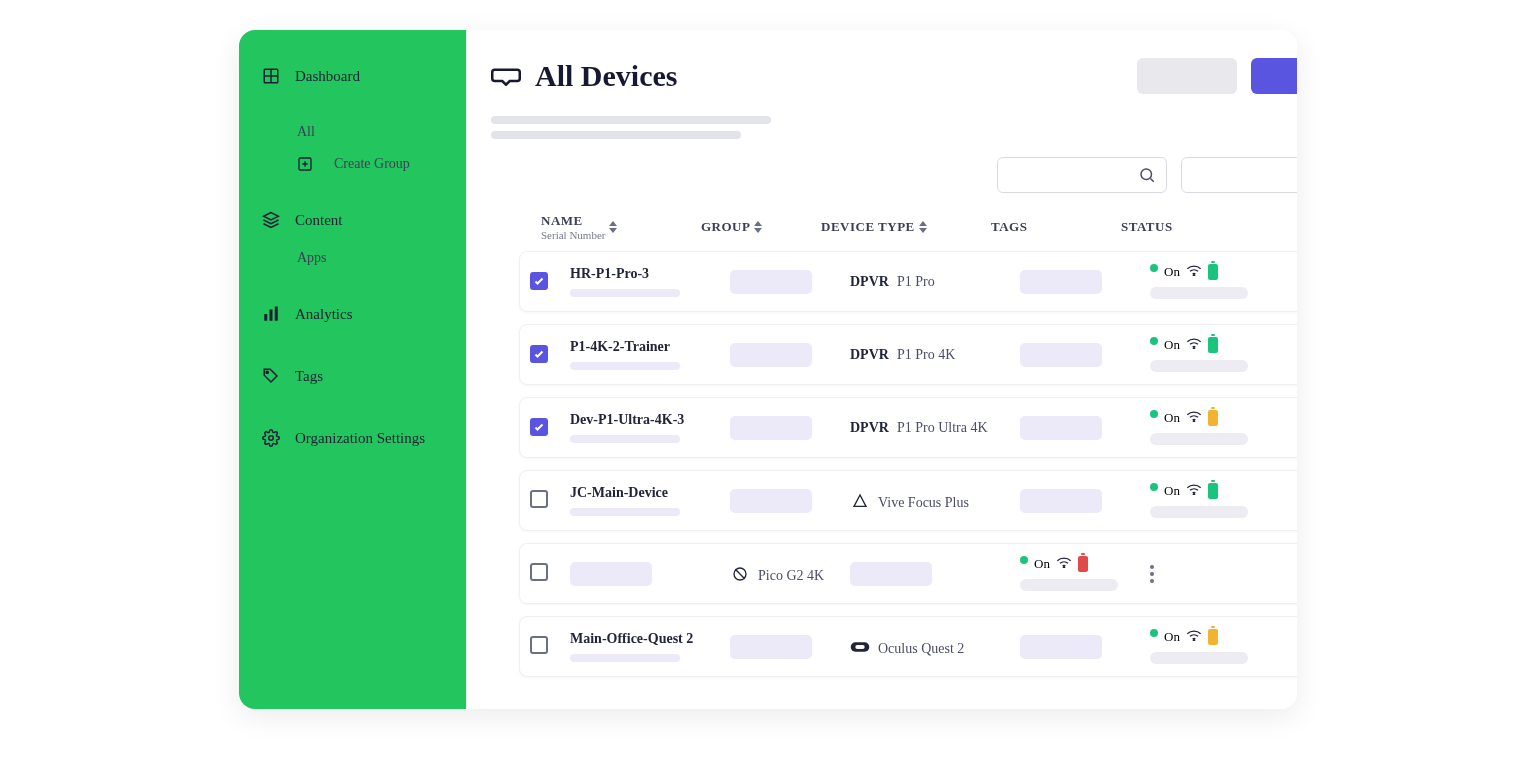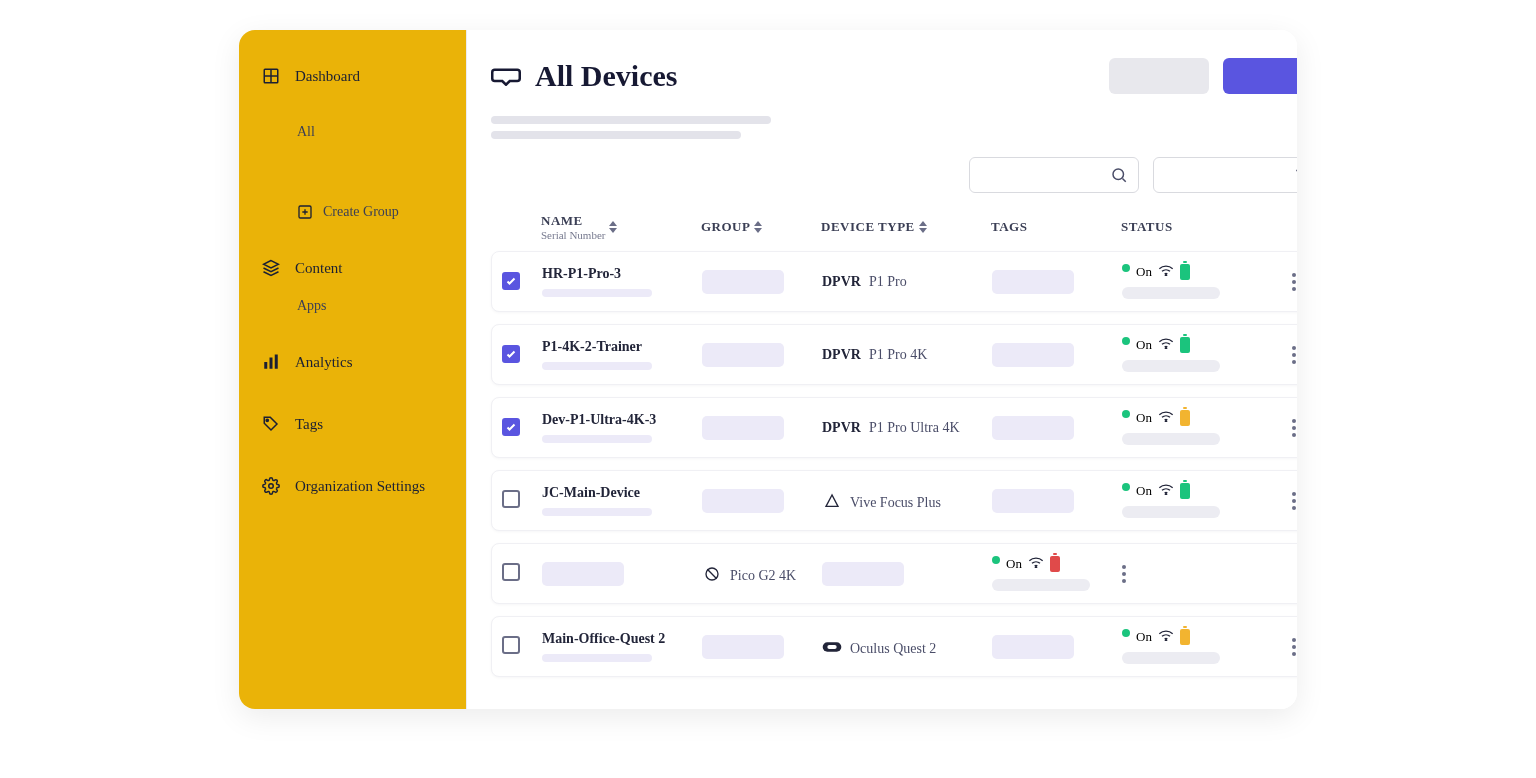--- a/index.html
+++ b/index.html
@@ -16,21 +16,21 @@
 .frame {
   width: 1058px;
   background: #fff;
   border-radius: 16px;
   box-shadow: 0 8px 30px rgba(0,0,0,0.08);
   display: flex;
   overflow: hidden;
 }
 .sidebar {
   width: 228px;
-  background: #eab308;
+  background: #22c55e;
   border-right: 1px solid #ececf0;
   padding-top: 24px;
   flex-shrink: 0;
 }
 .side-item {
   display: flex;
   align-items: center;
   gap: 14px;
   padding: 12px 22px;
   font-size: 15px;
@@ -45,23 +45,22 @@
 }
 .side-sub {
   padding: 8px 22px 8px 58px;
   font-size: 14px;
   color: #3b3f55;
   cursor: pointer;
 }
 .side-sub.with-icon {
   display: flex;
   align-items: center;
-  gap: 10px;
+  gap: 21px;
   padding-left: 58px;
-  margin-top: 48px;
 }
 .side-group { margin-bottom: 18px; }
 .icon-box { width:20px; height:20px; display:inline-flex; align-items:center; justify-content:center; flex-shrink:0; }
 svg { display: block; }
 
 .main {
   flex: 1;
   padding: 28px 20px 20px 24px;
   background: #fff;
 }
@@ -140,20 +139,21 @@
 .row {
   display: grid;
   grid-template-columns: 40px 160px 120px 170px 130px 170px 20px;
   align-items: center;
   background: #fff;
   border: 1px solid #f0f0f4;
   border-radius: 8px;
   box-shadow: 0 1px 3px rgba(20,20,50,0.04);
   padding: 12px 10px;
   margin-bottom: 12px;
+  margin-left: 28px;
 }
 .cb {
   width: 18px; height: 18px;
   border: 2px solid #6b6e87;
   border-radius: 3px;
   display: inline-flex;
   align-items: center;
   justify-content: center;
   cursor: pointer;
 }

